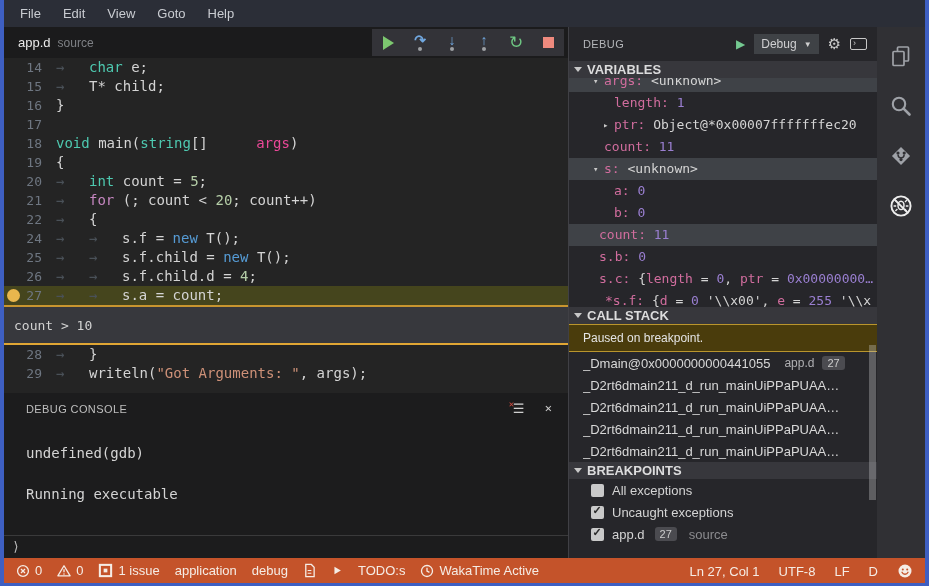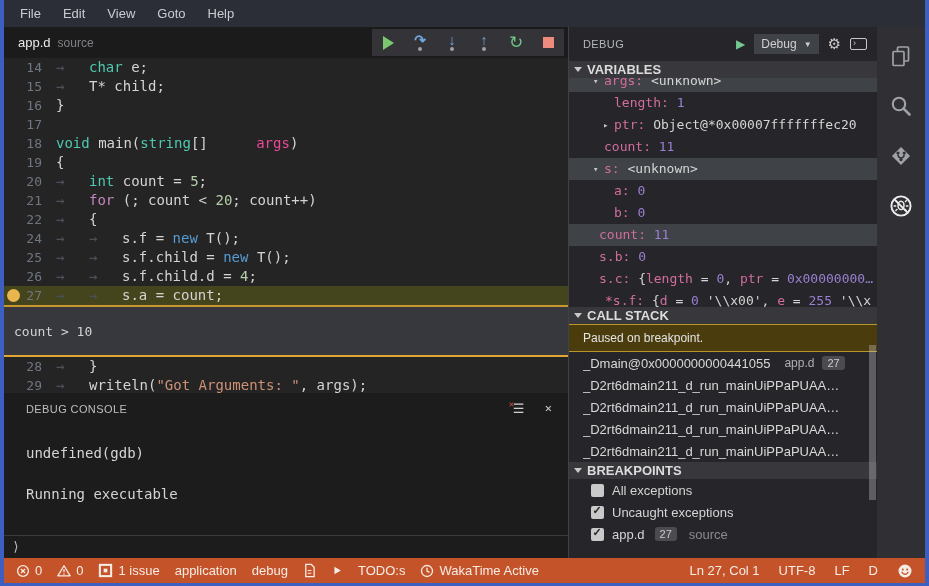--- a/index.html
+++ b/index.html
@@ -31,21 +31,21 @@
   
   .editor{ flex:1; overflow:hidden; font-family:"DejaVu Sans Mono", monospace; font-size:14px; background:#242424;}
   .code-line{ height:19px; line-height:19px; display:flex; white-space:pre; }
   .code-line.current{ background:#45451d; }
   .gutter{ width:44px; flex:none; position:relative; text-align:right; padding-right:6px; color:#6e7681; font-size:13px; }
   .bp-dot{ position:absolute; left:3px; top:3px; width:13px; height:13px; border-radius:50%; background:#e9b64d; }
   .code-content{ padding-left:8px; }
   .t-tab{ display:inline-block; width:33px; color:#4a5158; }
   .t-kw{ color:#4ec9b0; } .t-ctrl{ color:#c586c0; } .t-new{ color:#569cd6; }
   .t-num{ color:#b5cea8; } .t-str{ color:#ce9178; } .t-pl{ color:#d4d4d4; } .t-arg{ color:#ec4899;margin-left:40px; }
-  .cond-widget{ height:52px; background:#37383d; border-top:2px solid #c8952f; border-bottom:2px solid #e0a634;
+  .cond-widget{ height:40px; background:#37383d; border-top:2px solid #c8952f; border-bottom:2px solid #e0a634;
     display:flex; align-items:center; padding-left:10px; color:#d2d2d2; font-size:13px; }
   
   .debug-console{ height:165px; flex:none; background:#1c1c1d; position:relative; font-family:"DejaVu Sans Mono", monospace; }
   .console-title{ color:#bfbfbf; font-size:11px; letter-spacing:0.4px; font-family:"Liberation Sans",sans-serif; padding:10px 0 5px 22px; }
   .console-actions{ position:absolute; right:16px; top:8px; display:flex; gap:17px; align-items:center;}
   .clear-ic{ position:relative; width:15px; height:13px; color:#d0d0d0; font-size:13px; line-height:13px; cursor:pointer;}
   .clear-ic .redx{ position:absolute; left:-4px; top:-4px; color:#c84a3f; font-size:9px; font-weight:bold;}
   .close-ic{ color:#d0d0d0; font-size:12px; cursor:pointer; }
   .console-line{ color:#d4d4d4; font-size:14px; line-height:19px; padding-left:22px; white-space:pre;margin-top:22px; }
   .console-out{ padding-top:2px; }
@@ -87,21 +87,21 @@
   .bp-hint{ color:#8b8b8f; margin-left:4px; }
   .panel-scroll{ position:absolute; right:1px; top:318px; width:7px; height:155px; background:rgba(200,200,200,0.35); }
   
   .activity-bar{ width:48px; background:#303034; display:flex; flex-direction:column; align-items:center; padding-top:16px; gap:24px; }
   .ab-icon{ width:26px; height:26px; color:#9fa2a8; cursor:pointer; }
   .ab-icon.active{ color:#ededed; }
   
   .status-bar{ position:absolute; left:0; right:0; bottom:0; height:25px; background:#c4532a;
     display:flex; align-items:center; padding:0 12px; color:#f5ece5; font-size:13px; }
   .sb-left{ display:flex; align-items:center; gap:15px; }
-  .sb-right{ margin-left:auto; display:flex; align-items:center; gap:19px; }
+  .sb-right{ margin-left:auto; display:flex; align-items:flex-end; gap:19px; }
   .sb-item{ display:flex; align-items:center; gap:5px; cursor:pointer; white-space:nowrap;}
   .sb-icon{ display:flex; align-items:center; }
 </style>
 </head>
 <body>
 
 <div class="window">
 
   <div class="menu-bar">
       <span class="menu-item">File</span>

